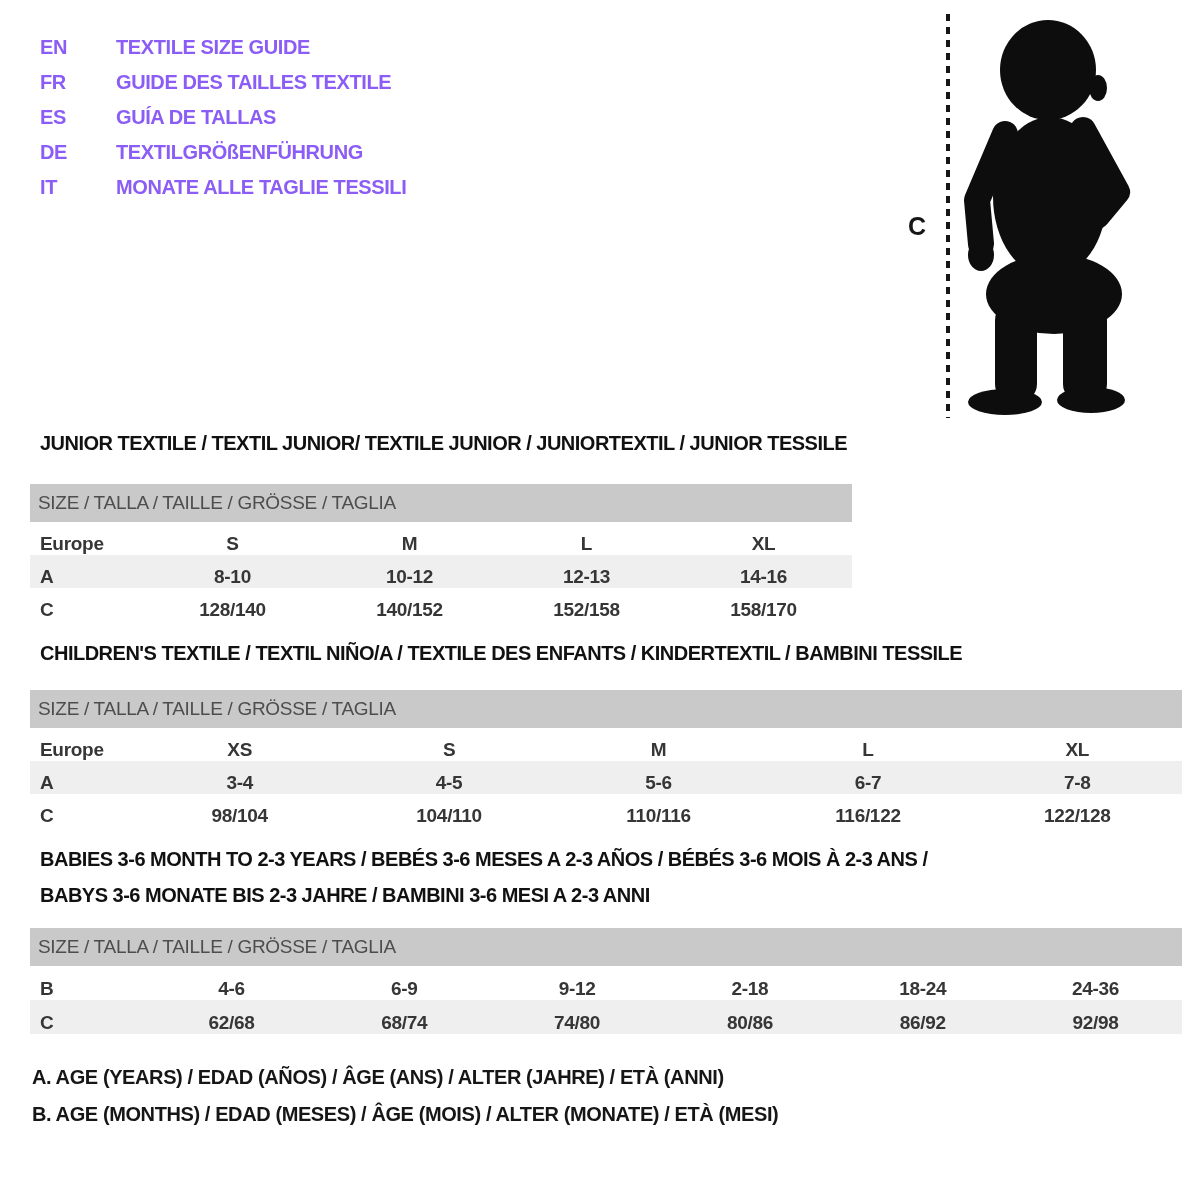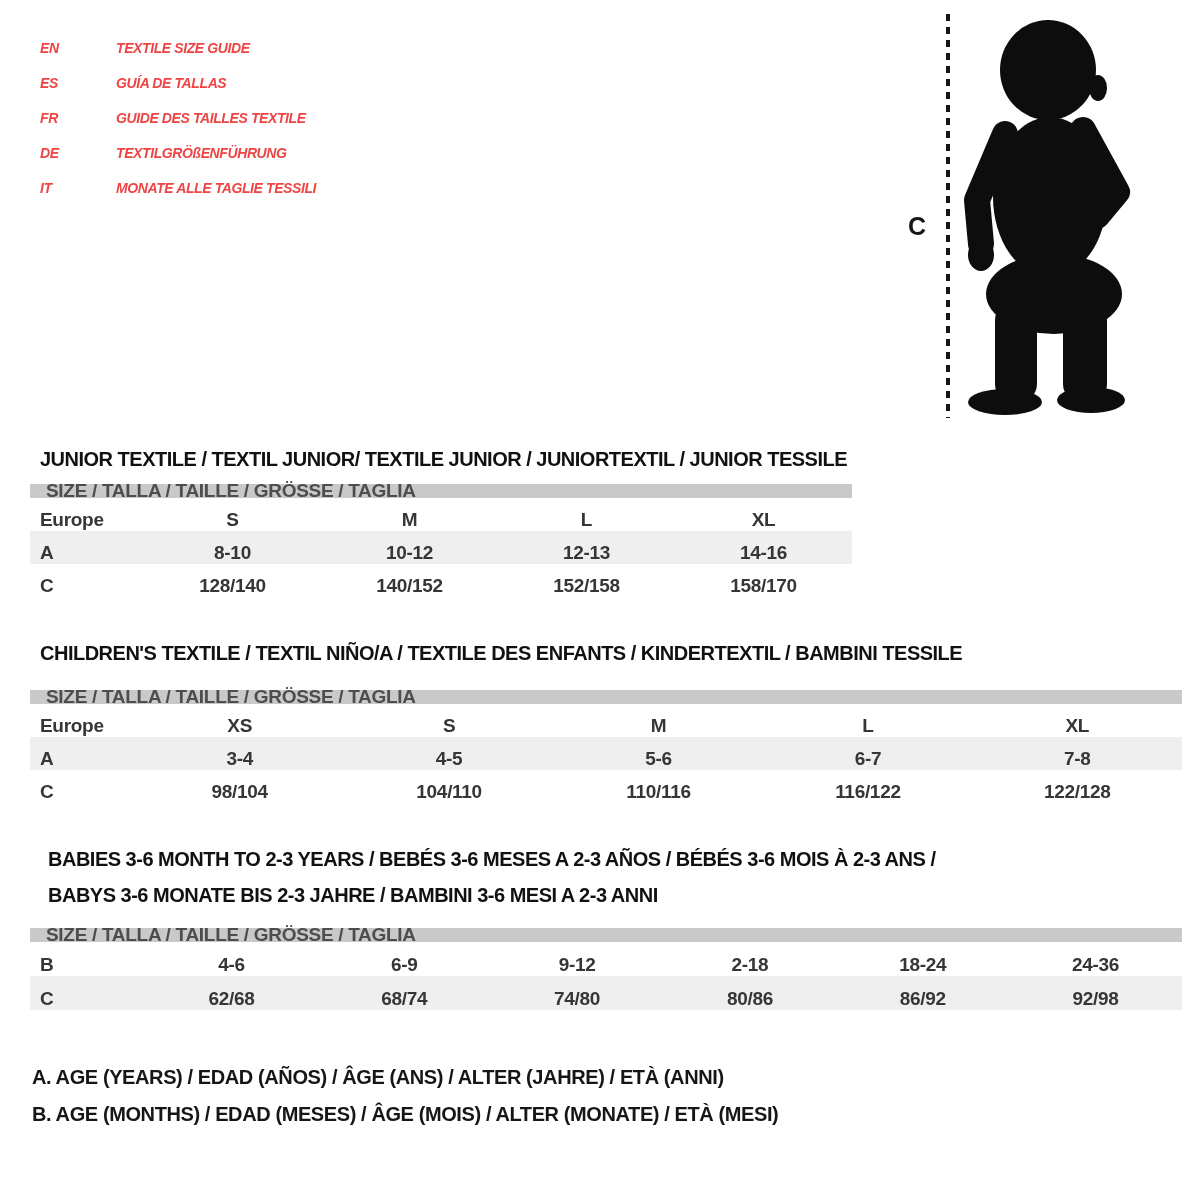--- a/index.html
+++ b/index.html
@@ -5,34 +5,34 @@
   html,body{margin:0;padding:0;}
   body{
     width:1200px;height:1200px;position:relative;overflow:hidden;
     background:#ffffff;color:#1c1c1c;
     font-family:"Liberation Sans", sans-serif;
   }
   .abs{position:absolute;}
   
   .lang-block{left:40px;top:30px;}
   .lang-row{display:flex;height:35px;align-items:center;}
-  .lang-code,.lang-label{font-weight:bold;font-size:14px;letter-spacing:-0.4px;color:#ef4444;white-space:nowrap;font-style:italic;}
+  .lang-code,.lang-label{font-weight:bold;font-size:20px;letter-spacing:-0.4px;color:#8b5cf6;white-space:nowrap;}
   .lang-code{width:76px;}
   
   .measure-line{left:946px;top:14px;width:4px;height:404px;
     background:repeating-linear-gradient(to bottom,#161616 0 7px,transparent 7px 13px);}
   .measure-label{left:908px;top:212px;font-weight:bold;font-size:25px;color:#161616;}
   .figure-wrap{left:955px;top:12px;width:190px;height:408px;}
   
   .sec-title{font-weight:bold;font-size:20px;letter-spacing:-0.5px;color:#111;white-space:nowrap;}
   .sec-title-2l div{height:36px;}
   
   .size-table{left:30px;}
-  .bar{background:#c9c9c9;height:14px;display:flex;align-items:center;padding-left:16px;
-       font-weight:bold;font-size:19px;color:#4d4d4d;letter-spacing:-0.3px;box-sizing:border-box;}
+  .bar{background:#c9c9c9;height:38px;display:flex;align-items:center;padding-left:8px;
+       font-weight:normal;font-size:19px;color:#4d4d4d;letter-spacing:-0.3px;box-sizing:border-box;}
   .trow{display:flex;height:33px;align-items:flex-end;font-weight:bold;font-size:19px;
         color:#363636;letter-spacing:-0.3px;}
   .trow.alt{background:#efefef;}
   .c0{padding-left:10px;box-sizing:border-box;white-space:nowrap;}
   .jr{width:822px;} .jr .c0{width:114px;}
   .ch{width:1152px;} .ch .c0{width:105px;}
   .bb{width:1152px;} .bb .c0{width:115px;}
   .c{flex:1;text-align:center;}
   
   .legend{left:32px;top:1066px;}
@@ -40,26 +40,26 @@
 </style>
 </head>
 <body>
 
 <div class="abs lang-block">
   <div class="lang-row">
     <span class="lang-code">EN</span>
     <span class="lang-label">TEXTILE SIZE GUIDE</span>
   </div>
   <div class="lang-row">
+    <span class="lang-code">FR</span>
+    <span class="lang-label">GUIDE DES TAILLES TEXTILE</span>
+  </div>
+  <div class="lang-row">
     <span class="lang-code">ES</span>
     <span class="lang-label">GUÍA DE TALLAS</span>
-  </div>
-  <div class="lang-row">
-    <span class="lang-code">FR</span>
-    <span class="lang-label">GUIDE DES TAILLES TEXTILE</span>
   </div>
   <div class="lang-row">
     <span class="lang-code">DE</span>
     <span class="lang-label">TEXTILGRÖßENFÜHRUNG</span>
   </div>
   <div class="lang-row">
     <span class="lang-code">IT</span>
     <span class="lang-label">MONATE ALLE TAGLIE TESSILI</span>
   </div>
 </div>
@@ -77,21 +77,21 @@
       <polyline points="128,118 162,180 142,204" fill="none" stroke="#0d0d0d" stroke-width="26" stroke-linecap="round" stroke-linejoin="round"></polyline>
       <ellipse cx="99" cy="282" rx="68" ry="40"></ellipse>
       <rect x="40" y="290" width="42" height="100" rx="18"></rect>
       <rect x="108" y="290" width="44" height="100" rx="18"></rect>
       <ellipse cx="50" cy="390" rx="37" ry="13"></ellipse>
       <ellipse cx="136" cy="388" rx="34" ry="13"></ellipse>
     </g>
   </svg>
 </div>
 
-<div class="abs sec-title" style="left:40px;top:432px;margin-top:16px;">JUNIOR TEXTILE / TEXTIL JUNIOR/ TEXTILE JUNIOR / JUNIORTEXTIL / JUNIOR TESSILE</div>
+<div class="abs sec-title" style="left:40px;top:432px;">JUNIOR TEXTILE / TEXTIL JUNIOR/ TEXTILE JUNIOR / JUNIORTEXTIL / JUNIOR TESSILE</div>
 <div class="abs size-table jr" style="top:484px;">
   <div class="bar">SIZE / TALLA / TAILLE / GRÖSSE / TAGLIA</div>
   <div class="trow">
     <span class="c0">Europe</span>
     <span class="c">S</span>
     <span class="c">M</span>
     <span class="c">L</span>
     <span class="c">XL</span>
   </div>
   <div class="trow alt">
@@ -132,21 +132,21 @@
   <div class="trow">
     <span class="c0">C</span>
     <span class="c">98/104</span>
     <span class="c">104/110</span>
     <span class="c">110/116</span>
     <span class="c">116/122</span>
     <span class="c">122/128</span>
   </div>
 </div>
 
-<div class="abs sec-title sec-title-2l" style="left:40px;top:848px;margin-left:8px;">
+<div class="abs sec-title sec-title-2l" style="left:40px;top:848px;">
   <div>BABIES 3-6 MONTH TO 2-3 YEARS / BEBÉS 3-6 MESES A 2-3 AÑOS / BÉBÉS 3-6 MOIS À 2-3 ANS /</div>
   <div>BABYS 3-6 MONATE BIS 2-3 JAHRE / BAMBINI 3-6 MESI A 2-3 ANNI</div>
 </div>
 <div class="abs size-table bb" style="top:928px;">
   <div class="bar">SIZE / TALLA / TAILLE / GRÖSSE / TAGLIA</div>
   <div class="trow" style="height:34px;">
     <span class="c0">B</span>
     <span class="c">4-6</span>
     <span class="c">6-9</span>
     <span class="c">9-12</span>

